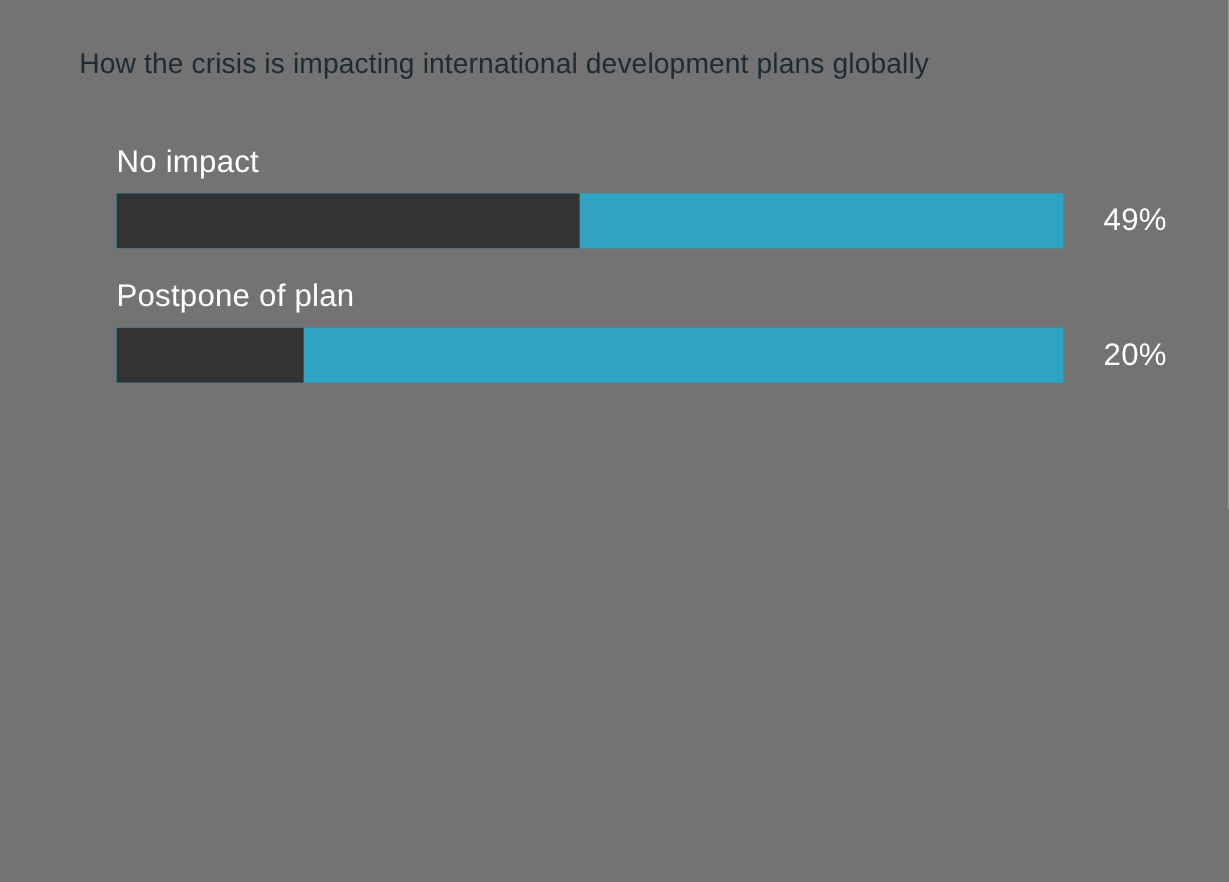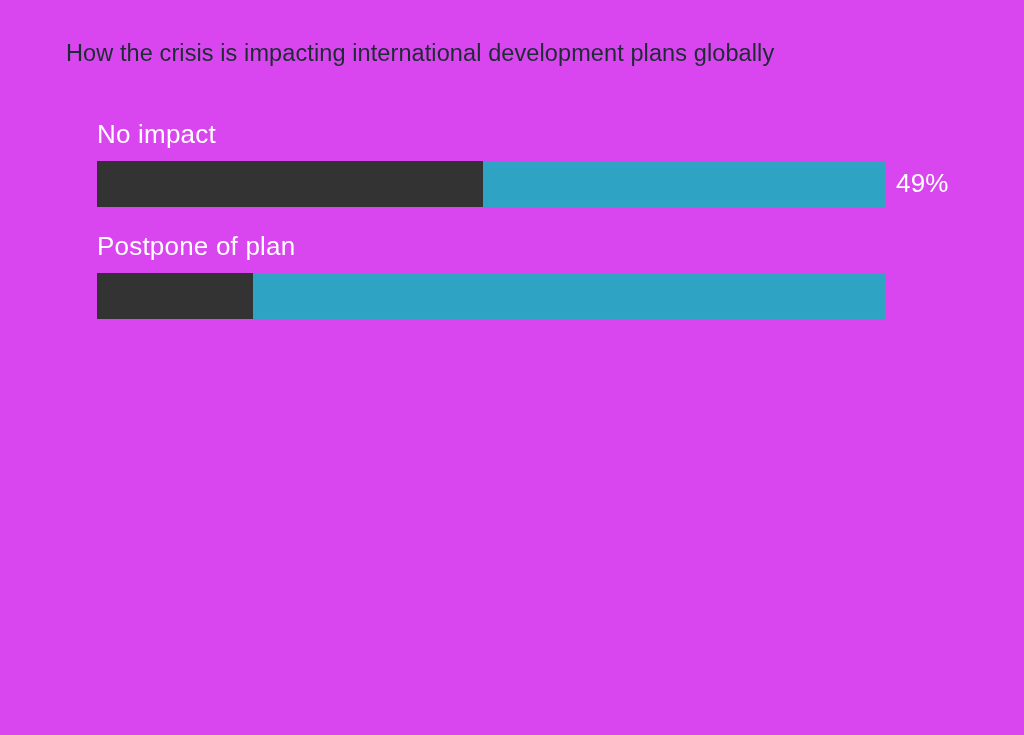--- a/index.html
+++ b/index.html
@@ -67,48 +67,49 @@
     left: 0;
     top: 0;
     height: 46px;
     background: #333333;
   }
   .bar-value {
     position: absolute;
     left: 865px;
     top: 49px;
     width: 100px;
-    text-align: left;
+    text-align: center;
     font-size: 26px;
     font-weight: 400;
     color: #ffffff;
     letter-spacing: 0.2px;
   }
 </style>
 </head>
 <body>
 
-<div id="chart-canvas" style="background: #d946ef;">
+<div id="chart-canvas" style="background: #737373;">
 
   <div id="chart-title" style="color: rgb(29, 43, 51);">How the crisis is impacting international development plans globally</div>
 
   <div id="bars-group">
 
     <div class="bar-row" style="top:119px;">
       <div class="bar-row-label" style="color: rgb(255, 255, 255);">No impact</div>
       <div class="bar-track" style="background: rgb(46, 163, 196);">
         <div class="bar-fill" style="width: 48.9%; background: rgb(51, 51, 51);"></div>
       </div>
       <div class="bar-value" style="color: rgb(255, 255, 255);">49%</div>
     </div>
 
     <div class="bar-row" style="top:231px;">
       <div class="bar-row-label" style="color: rgb(255, 255, 255);">Postpone of plan</div>
       <div class="bar-track" style="background: rgb(46, 163, 196);">
         <div class="bar-fill" style="width: 19.8%; background: rgb(51, 51, 51);"></div>
       </div>
+      <div class="bar-value" style="color: rgb(255, 255, 255);">20%</div>
     </div>
 
 
 
 
   </div>
 </div>
 
 </body></html>

